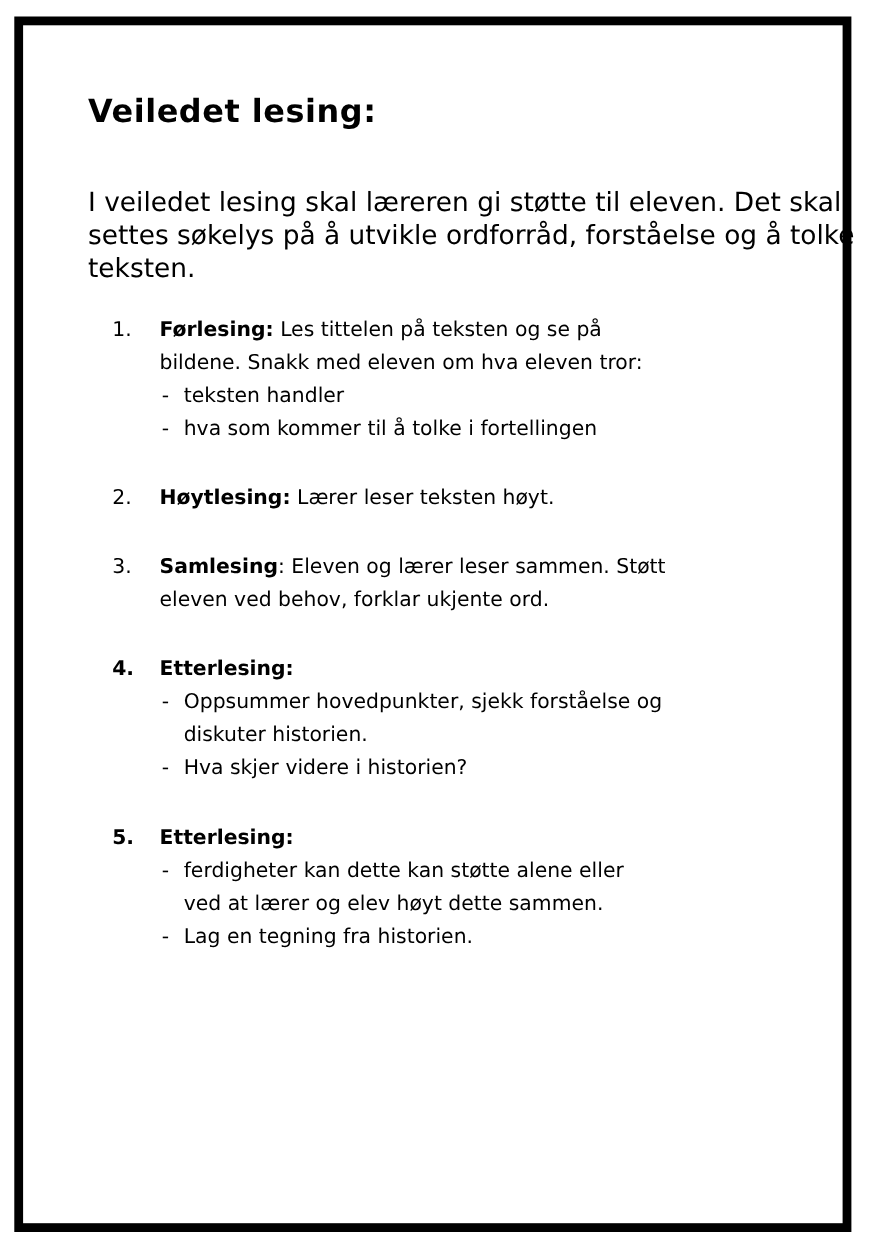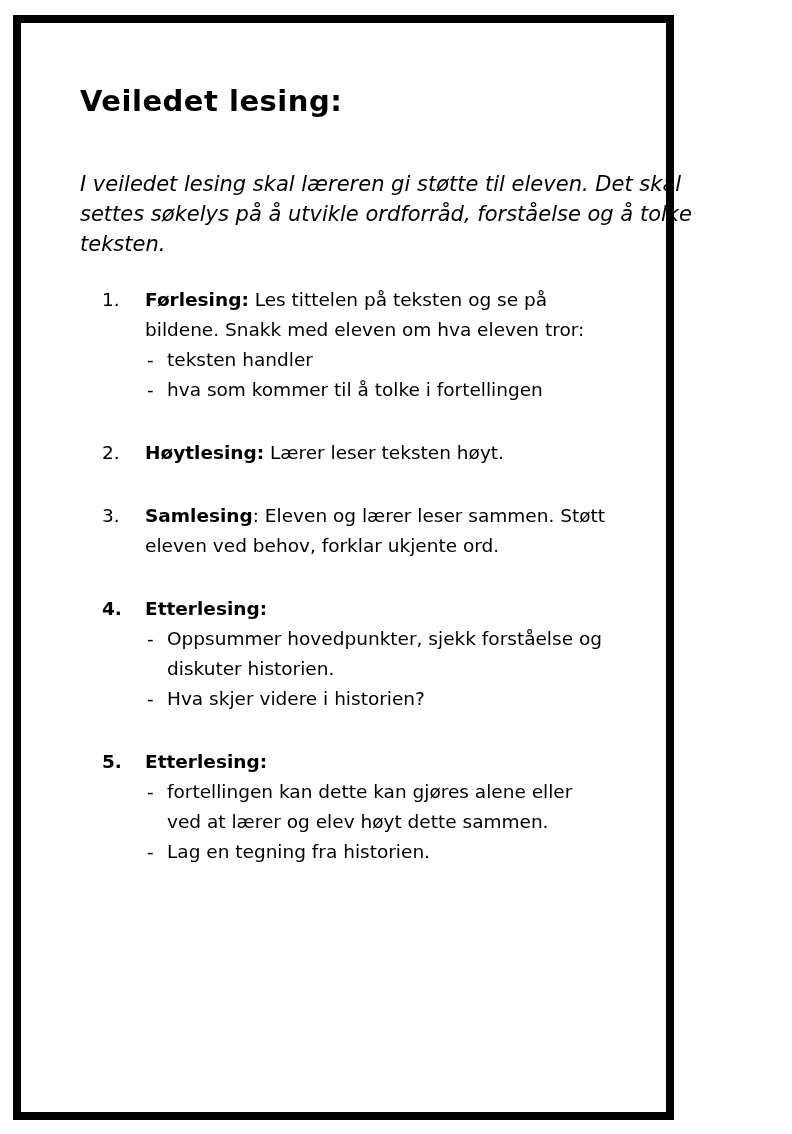--- a/index.html
+++ b/index.html
@@ -14,40 +14,39 @@
     height: 1134px;
     background: #ffffff;
     font-family: "DejaVu Sans", "Liberation Sans", sans-serif;
     color: #000000;
     overflow: hidden;
   }
   .frame {
     position: absolute;
     left: 13px;
     top: 15px;
-    width: 661px;
+    width: 761px;
     height: 1105px;
     border: 8px solid #000000;
     box-sizing: border-box;
     background: #ffffff;
   }
   .content {
     padding: 60px 28px 0 59px;
   }
   .title {
     font-size: 29px;
     font-weight: 700;
     letter-spacing: 0.5px;
     margin: 0;
     line-height: 36px;
   }
   .intro {
     margin: 50px 0 0 0;
-    font-style: italic;
-    font-size: 21px;
+    font-size: 24px;
     line-height: 30px;
   }
   .intro .line { white-space: pre; }
   .list {
     margin-top: 26px;
     font-size: 18.5px;
     line-height: 30px;
   }
   .item {
     display: grid;
@@ -144,21 +143,21 @@
           </div>
         </div>
 
         <div class="item">
           <span class="num bold">5.</span>
           <div class="body">
             <div class="line"><strong class="label">Etterlesing:</strong></div>
             <div class="bullet">
               <span class="dash">-</span>
               <div class="btext">
-                <div class="line">fortellingen kan dette kan gjøres alene eller</div>
+                <div class="line">ferdigheter kan dette kan støtte alene eller</div>
                 <div class="line">ved at lærer og elev høyt dette sammen.</div>
               </div>
             </div>
             <div class="bullet">
               <span class="dash">-</span>
               <div class="btext">
                 <div class="line">Lag en tegning fra historien.</div>
               </div>
             </div>
           </div>

